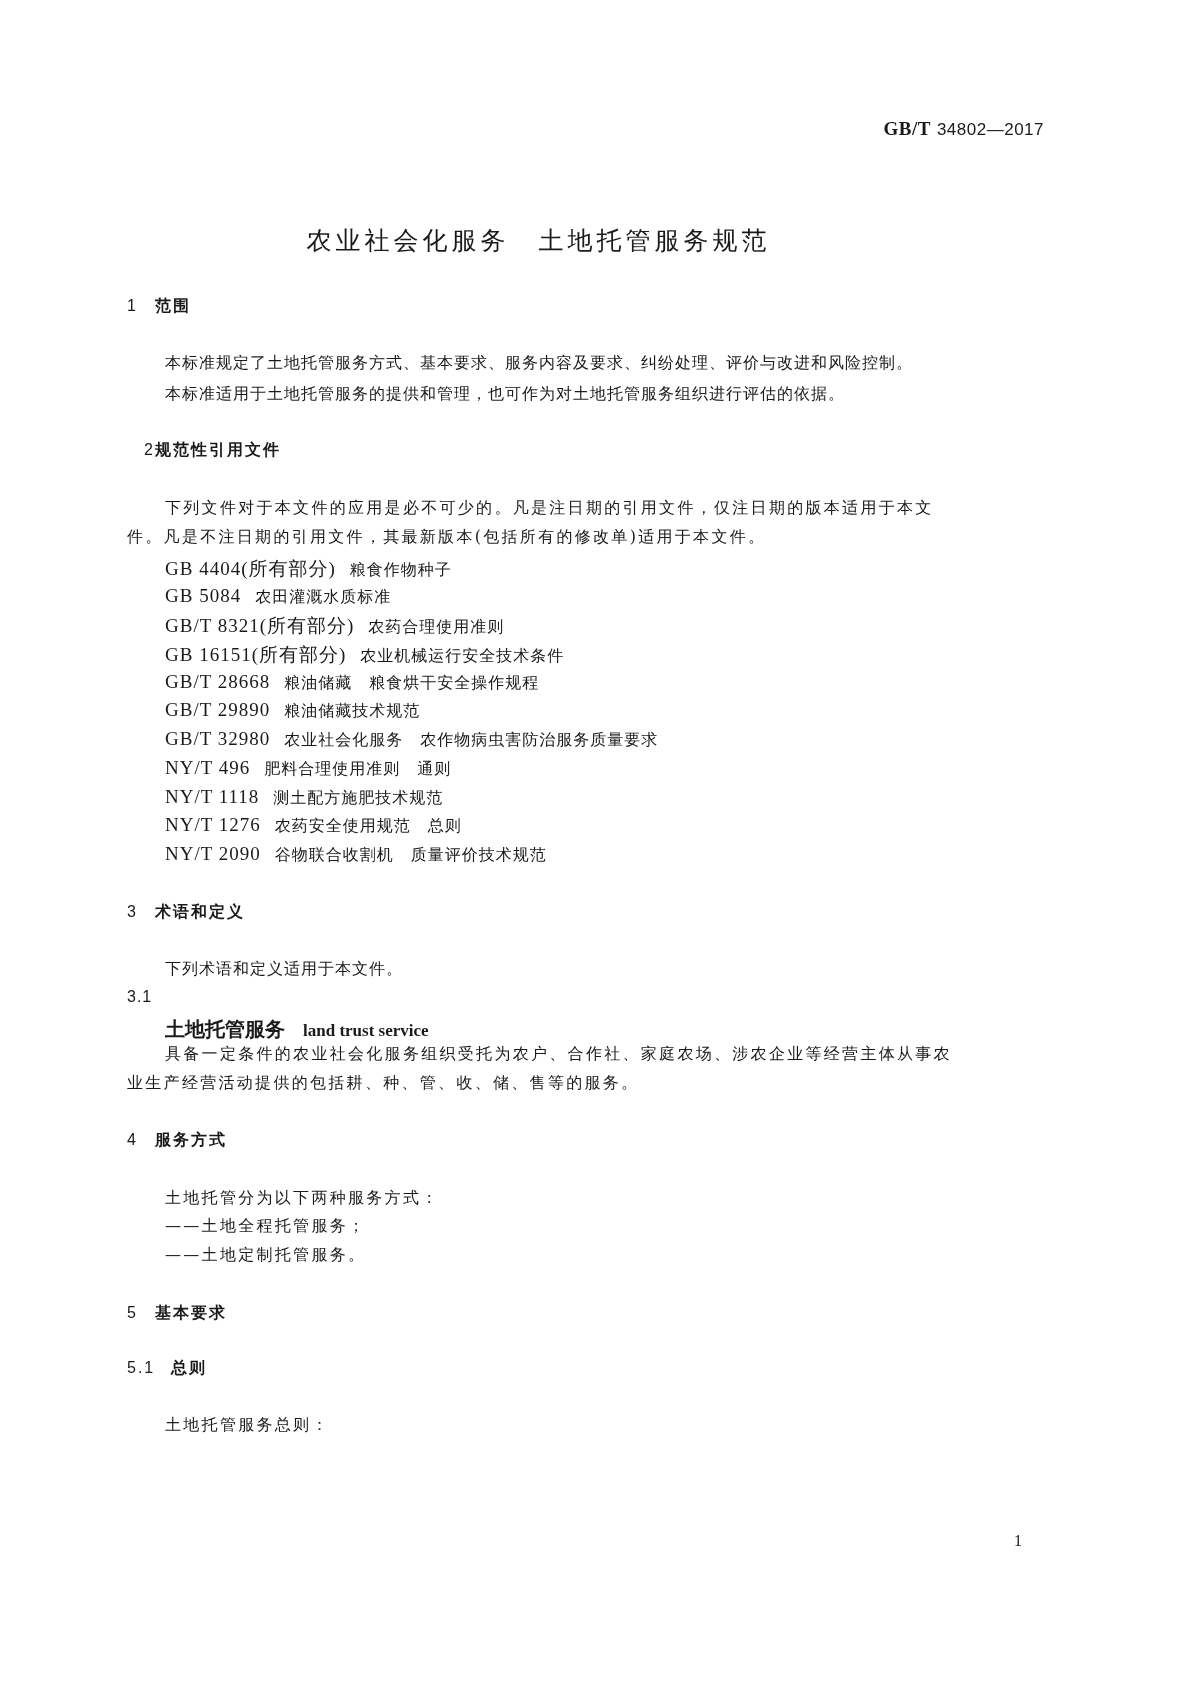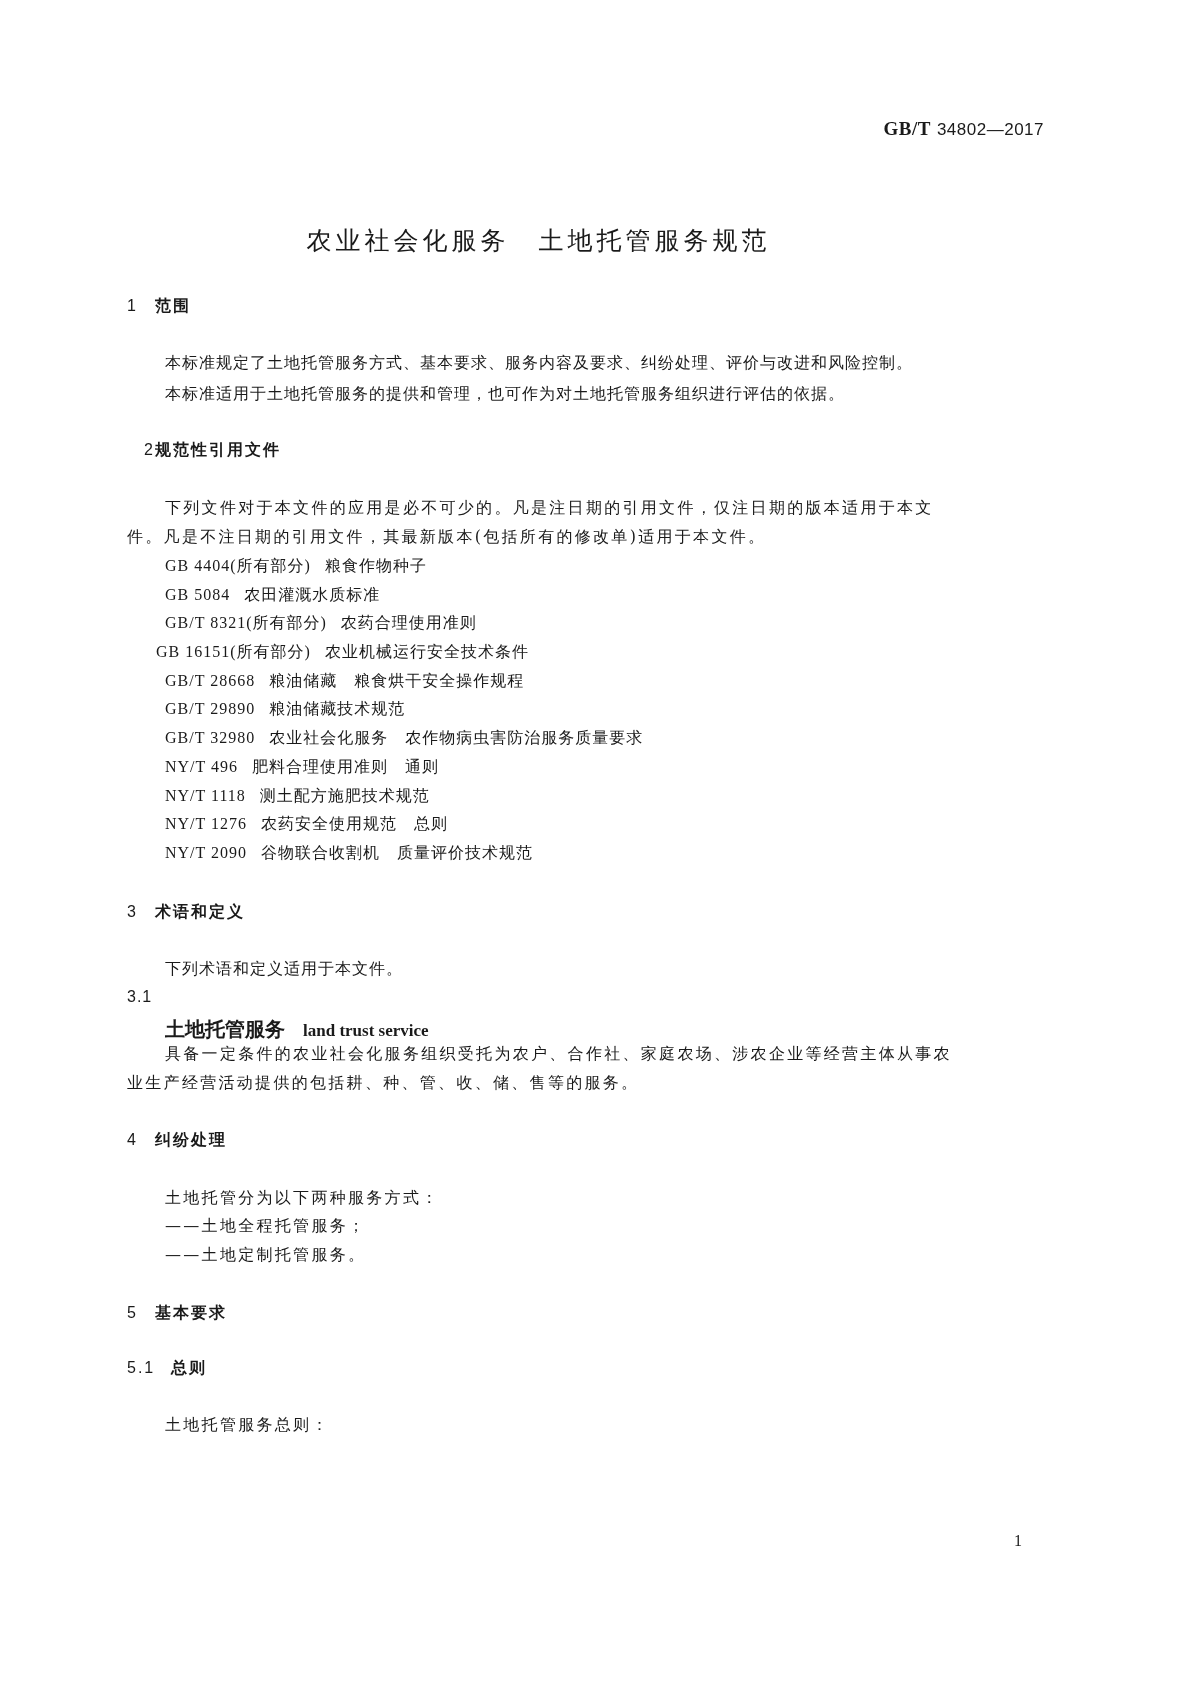--- a/index.html
+++ b/index.html
@@ -21,21 +21,21 @@
   .abs { position: absolute; white-space: nowrap; }
   .h1 {
     font-family: "DejaVu Sans", sans-serif; font-size: 16px; font-weight: bold; letter-spacing: 2px;
   }
   .h1 .n { font-weight: normal; font-family: "Liberation Sans", sans-serif; display: inline-block; min-width: 28px; }
   .h2 .n { min-width: 44px; }
   .p {
     font-family: "DejaVu Serif", serif; font-size: 16px; letter-spacing: 1px;
   }
   .wide { letter-spacing: 2.3px; }
-  .ref .code { display: inline-block; margin-right: 14px; font-family: "Liberation Serif", serif; font-size: 16px; }
+  .ref .code { display: inline-block; margin-right: 14px; font-family: "Liberation Serif", serif; font-size: 19px; }
   .term-zh { font-family: "DejaVu Sans", sans-serif; font-weight: bold; font-size: 20px; }
   .term-en { font-family: "Liberation Serif", serif; font-weight: bold; font-size: 17px; margin-left: 18px; }
   .page-num { position: absolute; top: 1532px; left: 1014px; font-family: "Liberation Serif", serif; font-size: 16px; }
 </style>
 </head>
 <body>
 
 <div class="std-code">
   <span class="gb">GB/T</span>
   <span class="num">34802—2017</span>
@@ -52,21 +52,21 @@
 <div class="abs h1" style="top:440px;left:127px;text-align:right;">
   <span class="n">2</span><span>规范性引用文件</span>
 </div>
 <div class="abs p wide" style="top:498px;left:165px;">下列文件对于本文件的应用是必不可少的。凡是注日期的引用文件，仅注日期的版本适用于本文</div>
 <div class="abs p wide" style="top:527px;left:127px;">件。凡是不注日期的引用文件，其最新版本(包括所有的修改单)适用于本文件。</div>
 
 <div>
   <div class="abs p ref" style="top:556px;left:165px;"><span class="code">GB 4404(所有部分)</span><span>粮食作物种子</span></div>
   <div class="abs p ref" style="top:585px;left:165px;"><span class="code">GB 5084</span><span>农田灌溉水质标准</span></div>
   <div class="abs p ref" style="top:613px;left:165px;text-align:center;"><span class="code">GB/T 8321(所有部分)</span><span>农药合理使用准则</span></div>
-  <div class="abs p ref" style="top:642px;left:156px;"><span class="code">GB 16151(所有部分)</span><span>农业机械运行安全技术条件</span></div>
+  <div class="abs p ref" style="top:642px;left:165px;"><span class="code">GB 16151(所有部分)</span><span>农业机械运行安全技术条件</span></div>
   <div class="abs p ref" style="top:671px;left:165px;"><span class="code">GB/T 28668</span><span>粮油储藏　粮食烘干安全操作规程</span></div>
   <div class="abs p ref" style="top:699px;left:165px;"><span class="code">GB/T 29890</span><span>粮油储藏技术规范</span></div>
   <div class="abs p ref" style="top:728px;left:165px;"><span class="code">GB/T 32980</span><span>农业社会化服务　农作物病虫害防治服务质量要求</span></div>
   <div class="abs p ref" style="top:757px;left:165px;"><span class="code">NY/T 496</span><span>肥料合理使用准则　通则</span></div>
   <div class="abs p ref" style="top:786px;left:165px;"><span class="code">NY/T 1118</span><span>测土配方施肥技术规范</span></div>
   <div class="abs p ref" style="top:814px;left:165px;"><span class="code">NY/T 1276</span><span>农药安全使用规范　总则</span></div>
   <div class="abs p ref" style="top:843px;left:165px;"><span class="code">NY/T 2090</span><span>谷物联合收割机　质量评价技术规范</span></div>
 </div>
 
 <div class="abs h1" style="top:902px;left:127px;">
@@ -74,21 +74,21 @@
 </div>
 <div class="abs p" style="top:959px;left:165px;">下列术语和定义适用于本文件。</div>
 <div class="abs p" style="top:988px;left:127px;font-family:'Liberation Sans',sans-serif;">3.1</div>
 <div class="abs" style="top:1016px;left:165px;">
   <span class="term-zh">土地托管服务</span><span class="term-en">land trust service</span>
 </div>
 <div class="abs p wide" style="top:1044px;left:165px;">具备一定条件的农业社会化服务组织受托为农户、合作社、家庭农场、涉农企业等经营主体从事农</div>
 <div class="abs p wide" style="top:1073px;left:127px;">业生产经营活动提供的包括耕、种、管、收、储、售等的服务。</div>
 
 <div class="abs h1" style="top:1130px;left:127px;">
-  <span class="n">4</span><span>纠纷处理</span>
+  <span class="n">4</span><span>服务方式</span>
 </div>
 <div class="abs p wide" style="top:1188px;left:165px;">土地托管分为以下两种服务方式：</div>
 <div class="abs p wide" style="top:1216px;left:165px;">——土地全程托管服务；</div>
 <div class="abs p wide" style="top:1245px;left:165px;">——土地定制托管服务。</div>
 
 <div class="abs h1" style="top:1303px;left:127px;">
   <span class="n">5</span><span>基本要求</span>
 </div>
 <div class="abs h1 h2" style="top:1358px;left:127px;">
   <span class="n">5.1</span><span>总则</span>

